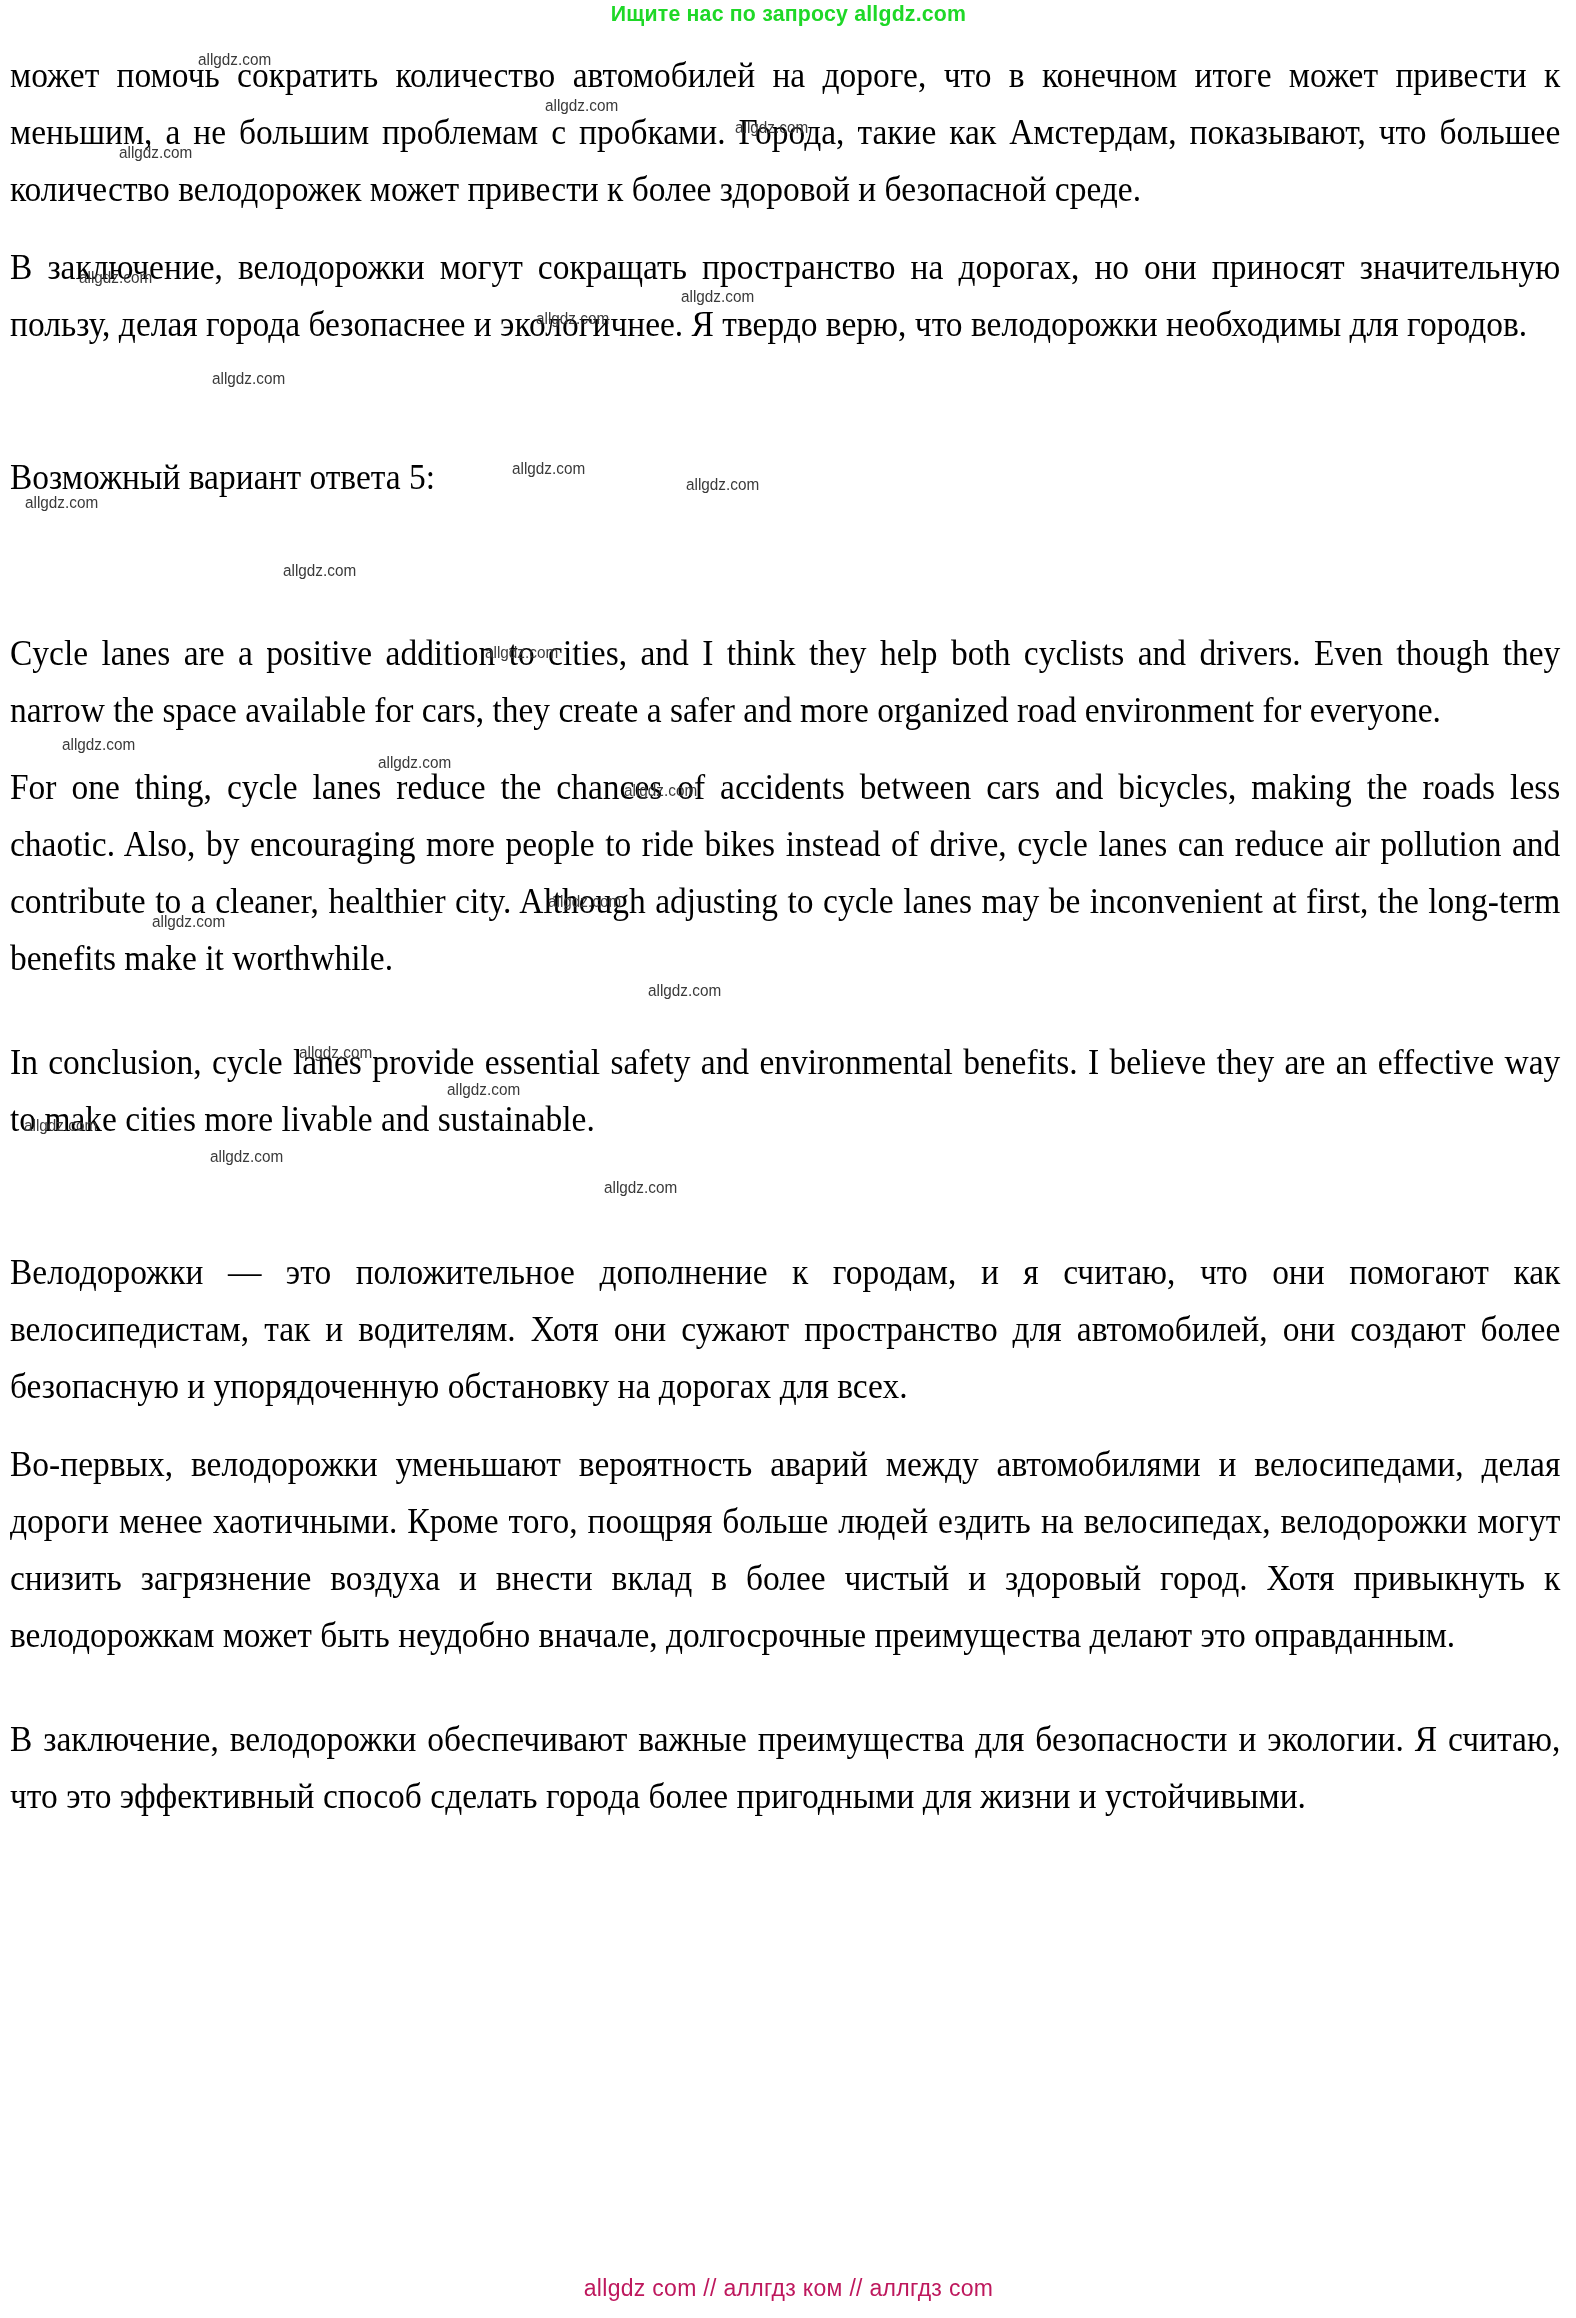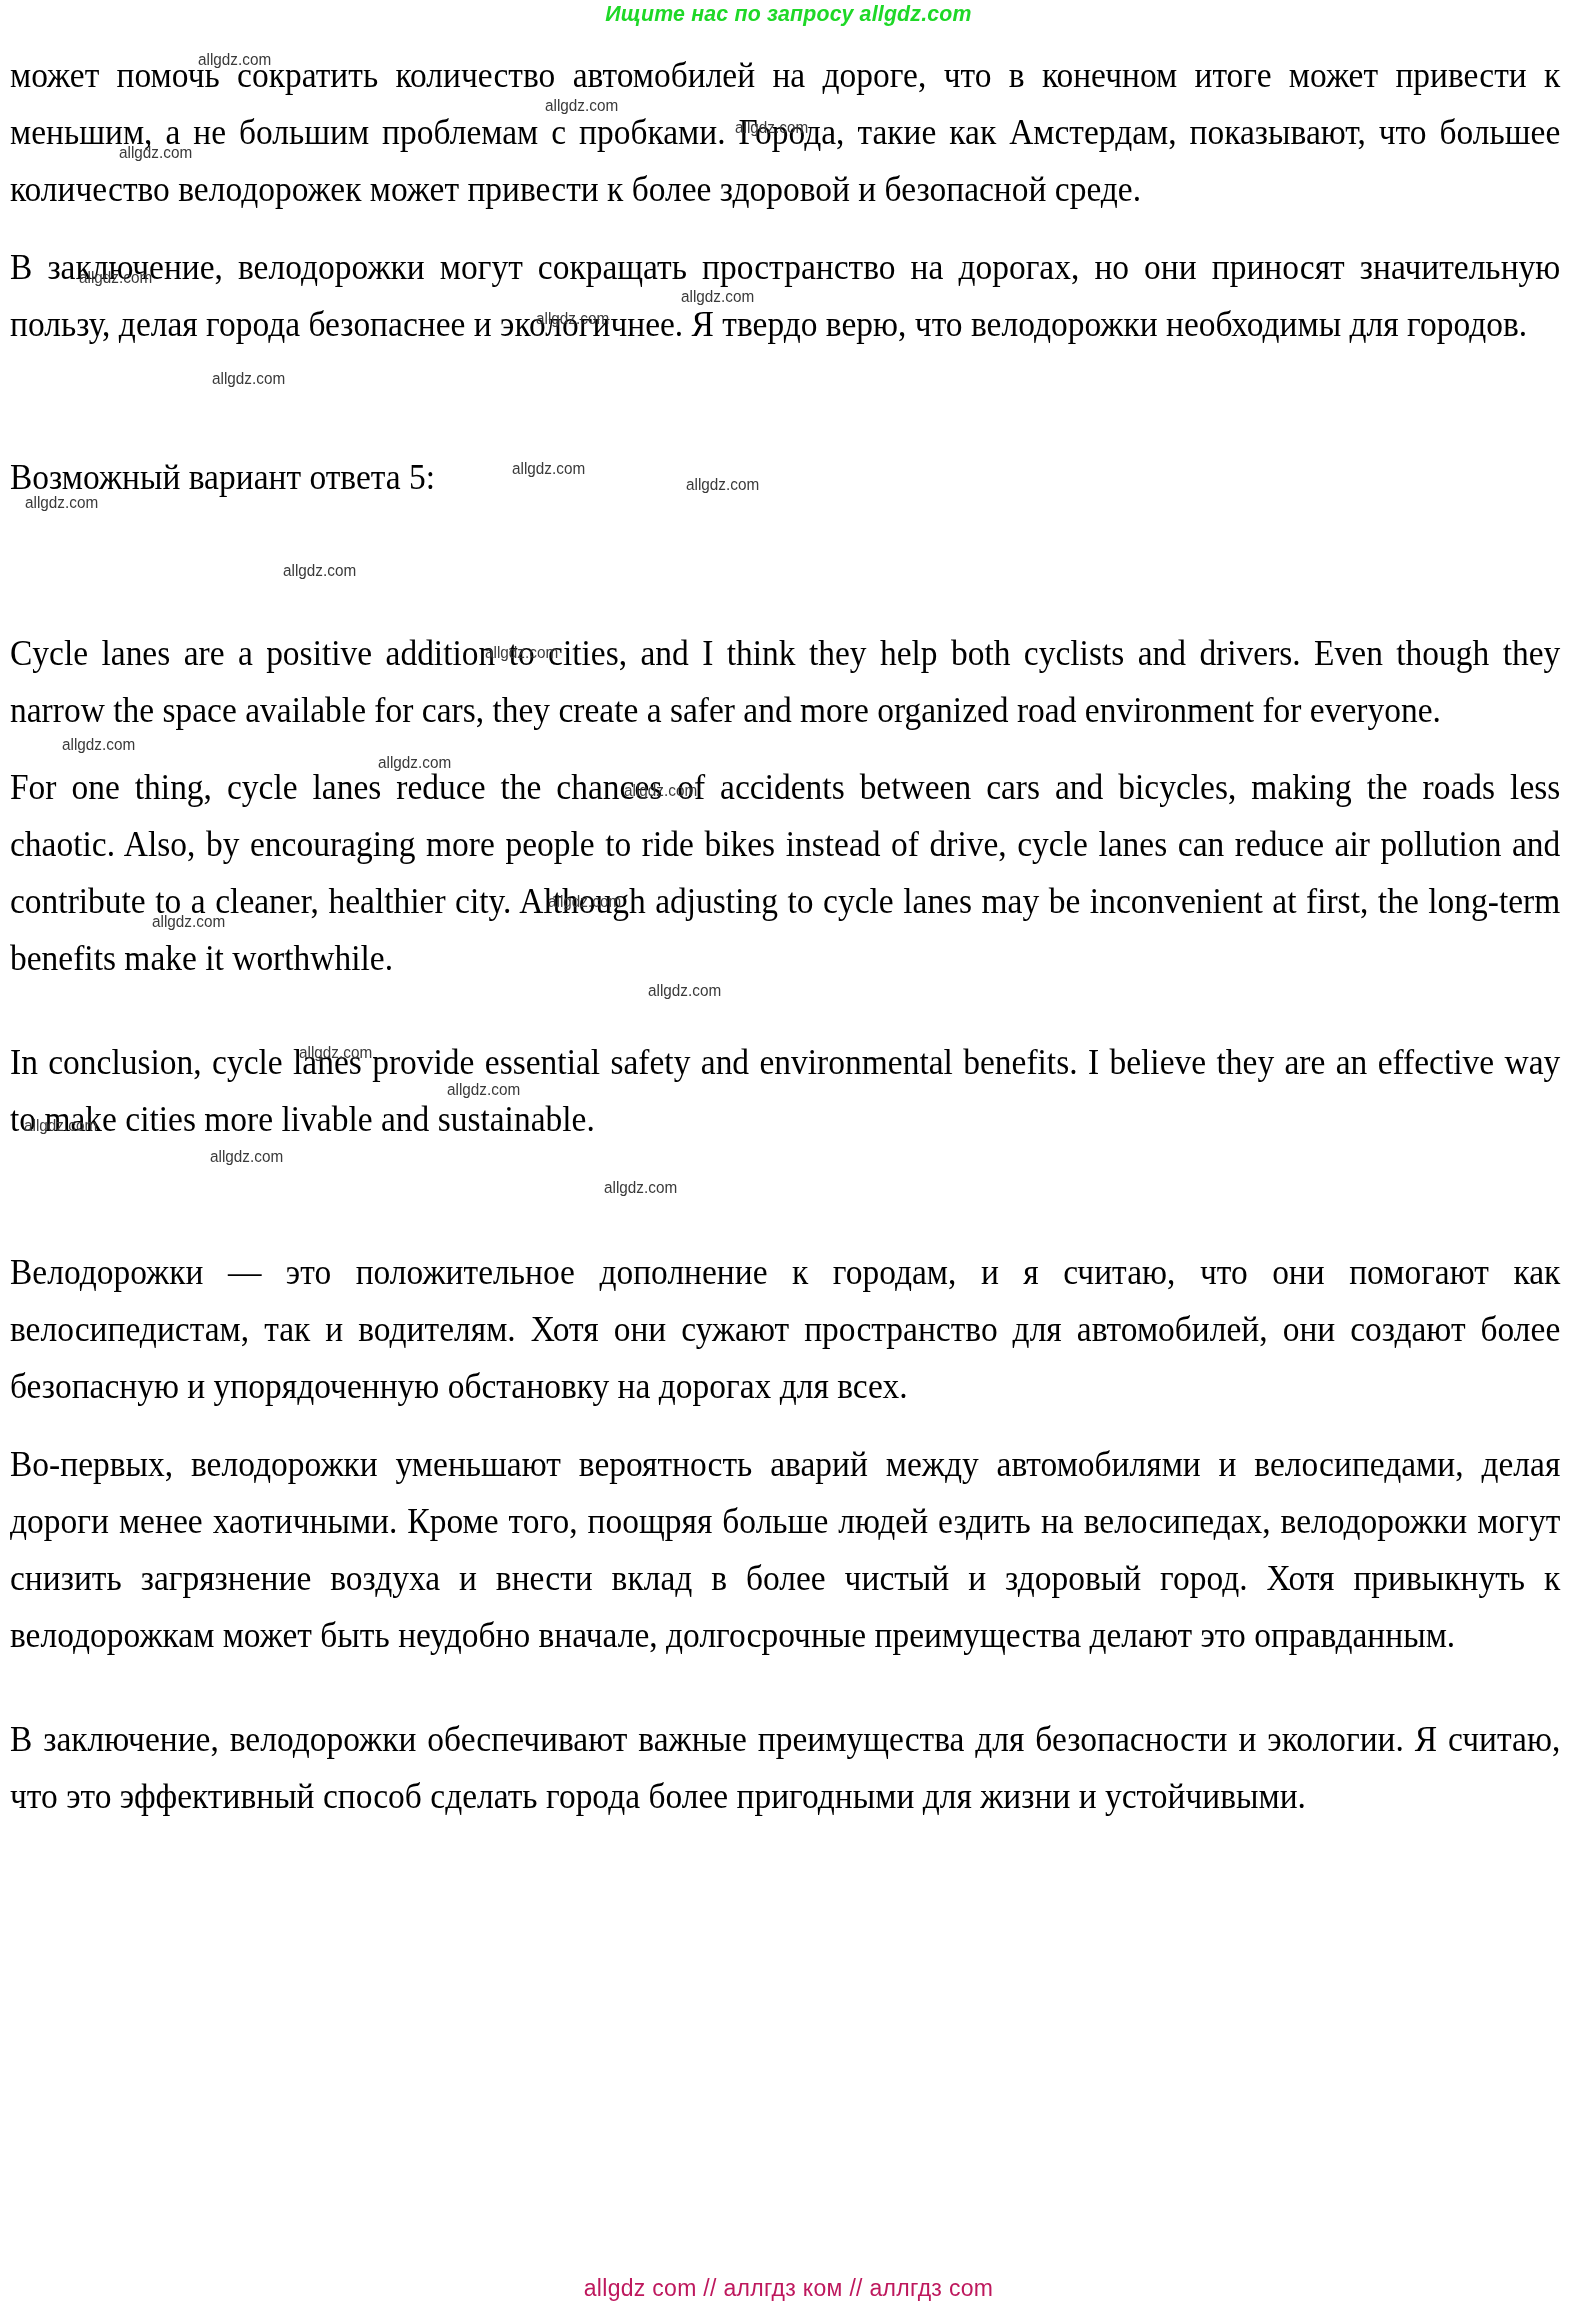--- a/index.html
+++ b/index.html
@@ -89,21 +89,21 @@
     font-size: 23px;
     letter-spacing: 0.3px;
     white-space: nowrap;
   }
 </style>
 </head>
 <body>
 
 <div class="page">
 
-  <div class="promo-header" style="color: rgb(30, 216, 39); font-style: italic;">Ищите нас по запросу allgdz.com</div>
+  <div class="promo-header" style="color: rgb(30, 216, 39);">Ищите нас по запросу allgdz.com</div>
 
   <div class="content">
 
     <p class="para">может помочь сократить количество автомобилей на дороге, что в конечном итоге может привести к меньшим, а не большим проблемам с пробками. Города, такие как Амстердам, показывают, что большее количество велодорожек может привести к более здоровой и безопасной среде.</p>
 
     <div class="gap-sm"></div>
 
     <p class="para">В заключение, велодорожки могут сокращать пространство на дорогах, но они приносят значительную пользу, делая города безопаснее и экологичнее. Я твердо верю, что велодорожки необходимы для городов.</p>
 
     <div class="gap-lg"></div>

